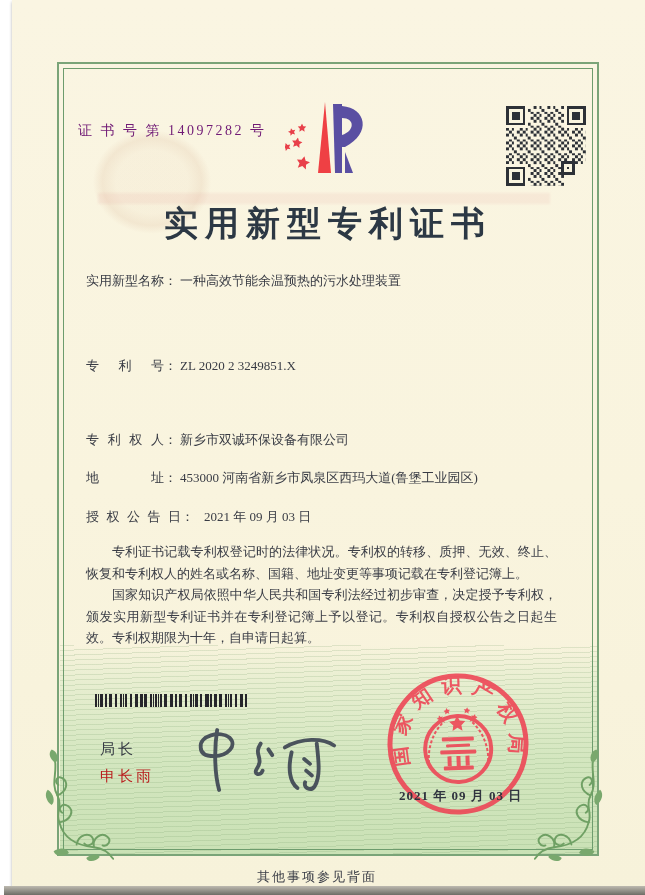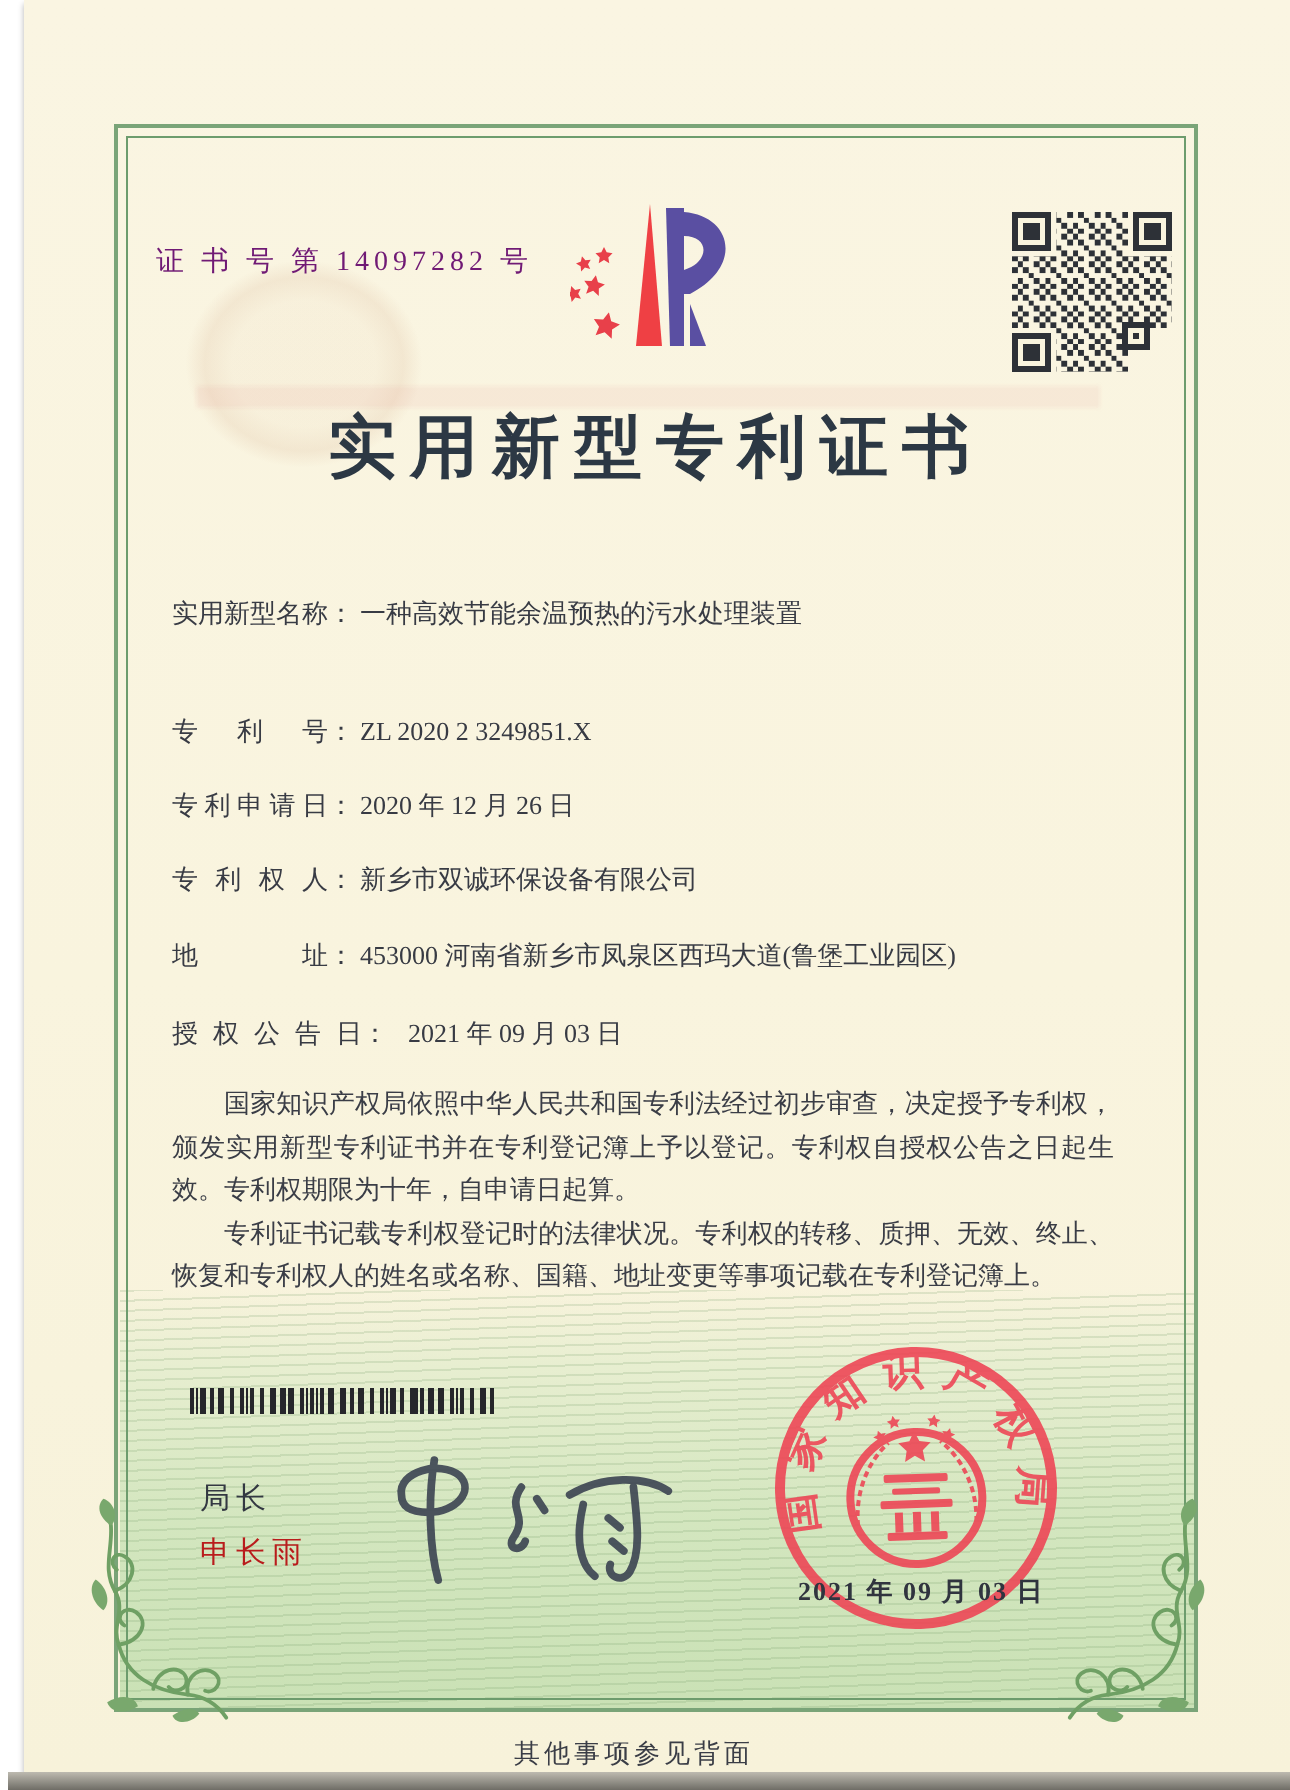--- a/index.html
+++ b/index.html
@@ -121,43 +121,40 @@
         <rect x="24" y="2" width="3" height="3"></rect>
         <rect x="2" y="24" width="3" height="3"></rect>
       <rect x="20" y="20" width="5" height="5"></rect>
     </g>
     <rect x="21" y="21" width="3" height="3" fill="#f9f4de"></rect>
     <rect x="22" y="22" width="1" height="1" fill="#2d3137"></rect>
   </svg>
 
   <div class="title content">实用新型专利证书</div>
 
-  <div class="frow content" style="top:298px">
+  <div class="frow content" style="top:272px">
     <span class="flabel">实用新型名称</span><span>：</span><span class="fvalue">一种高效节能余温预热的污水处理装置</span>
   </div>
   <div class="frow content" style="top:357px">
     <span class="flabel">专利号</span><span>：</span><span class="fvalue">ZL 2020 2 3249851.X</span>
   </div>
-  <div class="frow content" style="top:394px">
-    <span class="flabel">专利申请日</span><span>：</span><span class="fvalue">2020 年 12 月 26 日</span>
-  </div>
   <div class="frow content" style="top:431px">
     <span class="flabel">专利权人</span><span>：</span><span class="fvalue">新乡市双诚环保设备有限公司</span>
   </div>
   <div class="frow content" style="top:469px">
     <span class="flabel">地址</span><span>：</span><span class="fvalue">453000 河南省新乡市凤泉区西玛大道(鲁堡工业园区)</span>
   </div>
 
   <div class="frow content" style="top:508px">
     <span class="glabel" style="width:95px">授权公告日</span><span>：</span><span class="fvalue" style="margin-left:10px">2021 年 09 月 03 日</span>
   </div>
 
   <div class="paras content">
+    <p>专利证书记载专利权登记时的法律状况。专利权的转移、质押、无效、终止、恢复和专利权人的姓名或名称、国籍、地址变更等事项记载在专利登记簿上。</p>
     <p>国家知识产权局依照中华人民共和国专利法经过初步审查，决定授予专利权，颁发实用新型专利证书并在专利登记簿上予以登记。专利权自授权公告之日起生效。专利权期限为十年，自申请日起算。</p>
-    <p>专利证书记载专利权登记时的法律状况。专利权的转移、质押、无效、终止、恢复和专利权人的姓名或名称、国籍、地址变更等事项记载在专利登记簿上。</p>
   </div>
 
   <svg class="orn" style="left:44px;top:748px" width="72" height="118" viewBox="0 0 75 120">
     <g stroke="#6fa064" fill="none" stroke-width="2" stroke-linecap="round">
       <path d="M10,4 C16,22 6,34 14,48 C20,58 12,66 16,76"></path>
       <path d="M16,76 C20,92 34,100 52,102 C62,103 68,108 72,114"></path>
       <path d="M14,48 C24,44 26,34 19,30 C14,27 10,33 15,37"></path>
       <path d="M16,76 C28,74 32,64 25,59 C19,55 13,62 19,66"></path>
       <path d="M34,99 C36,88 48,86 51,93 C53,99 45,102 42,98"></path>
       <path d="M52,102 C50,92 60,86 66,91 C71,95 66,102 61,100"></path>

